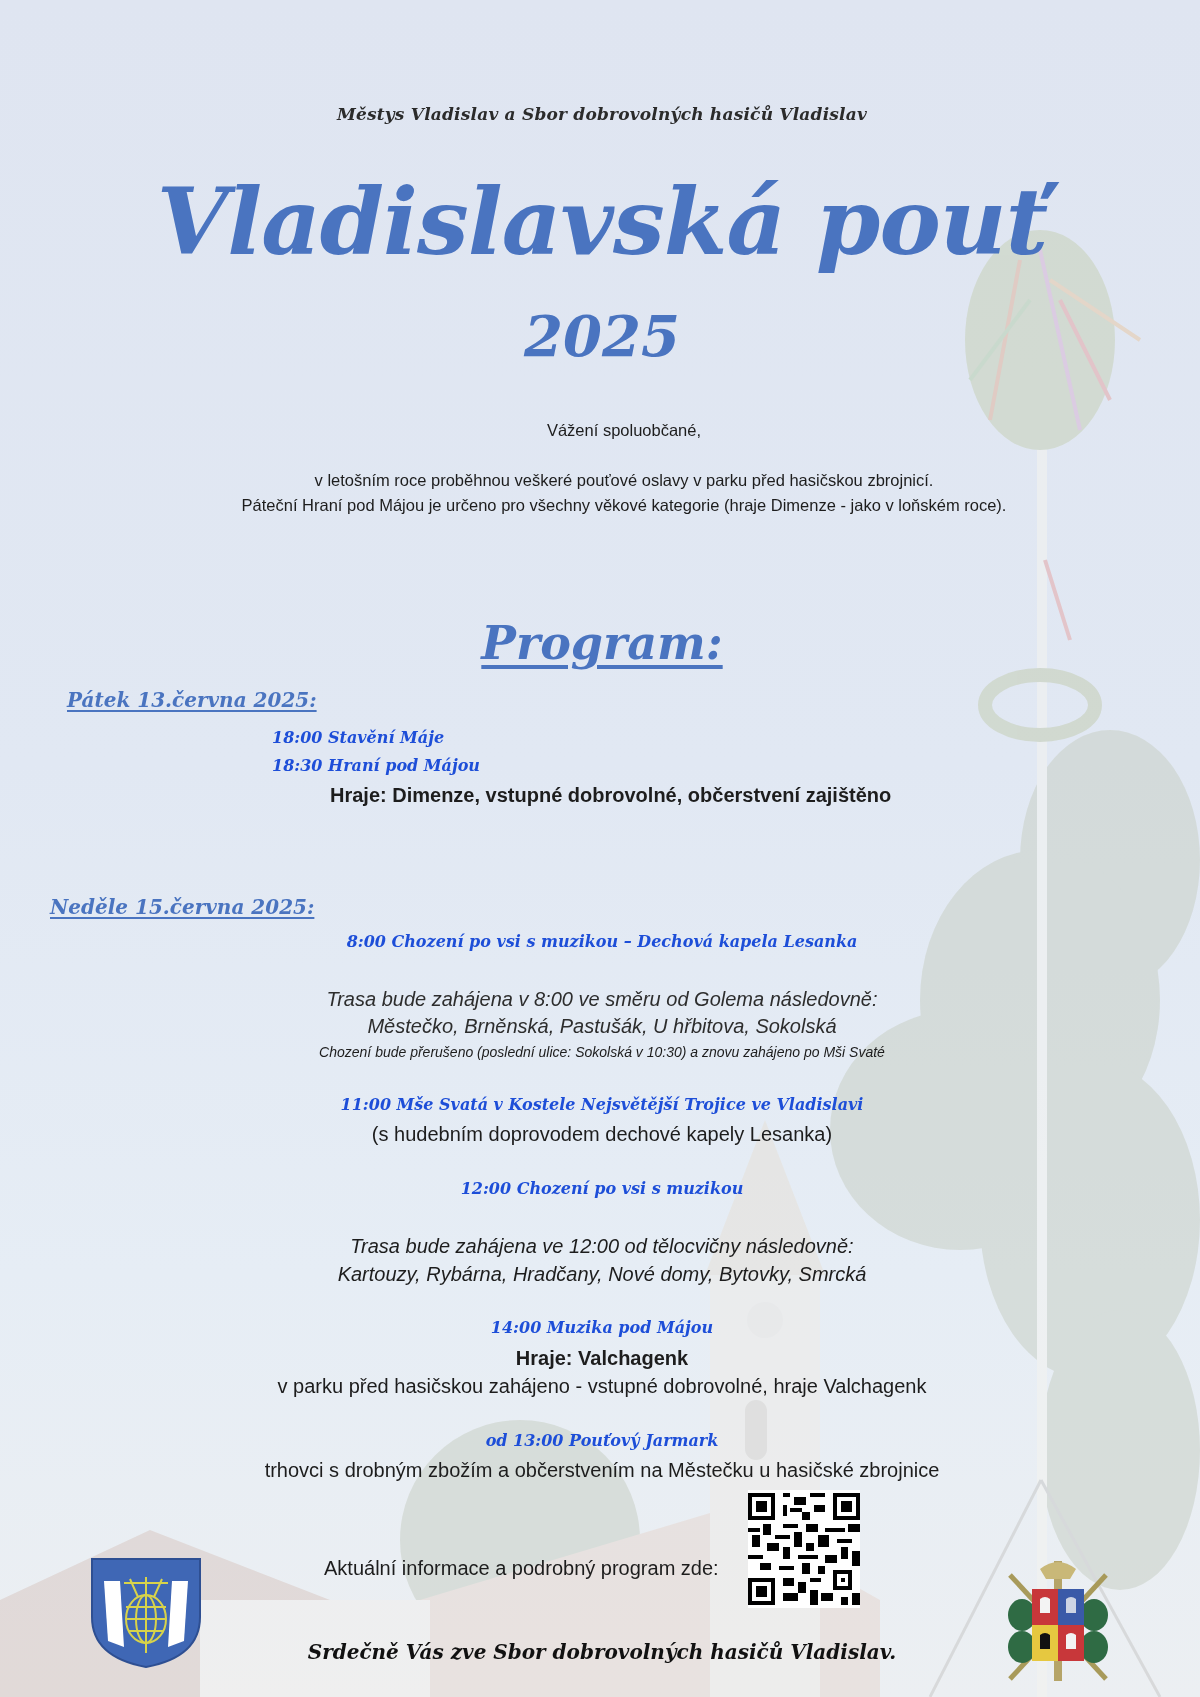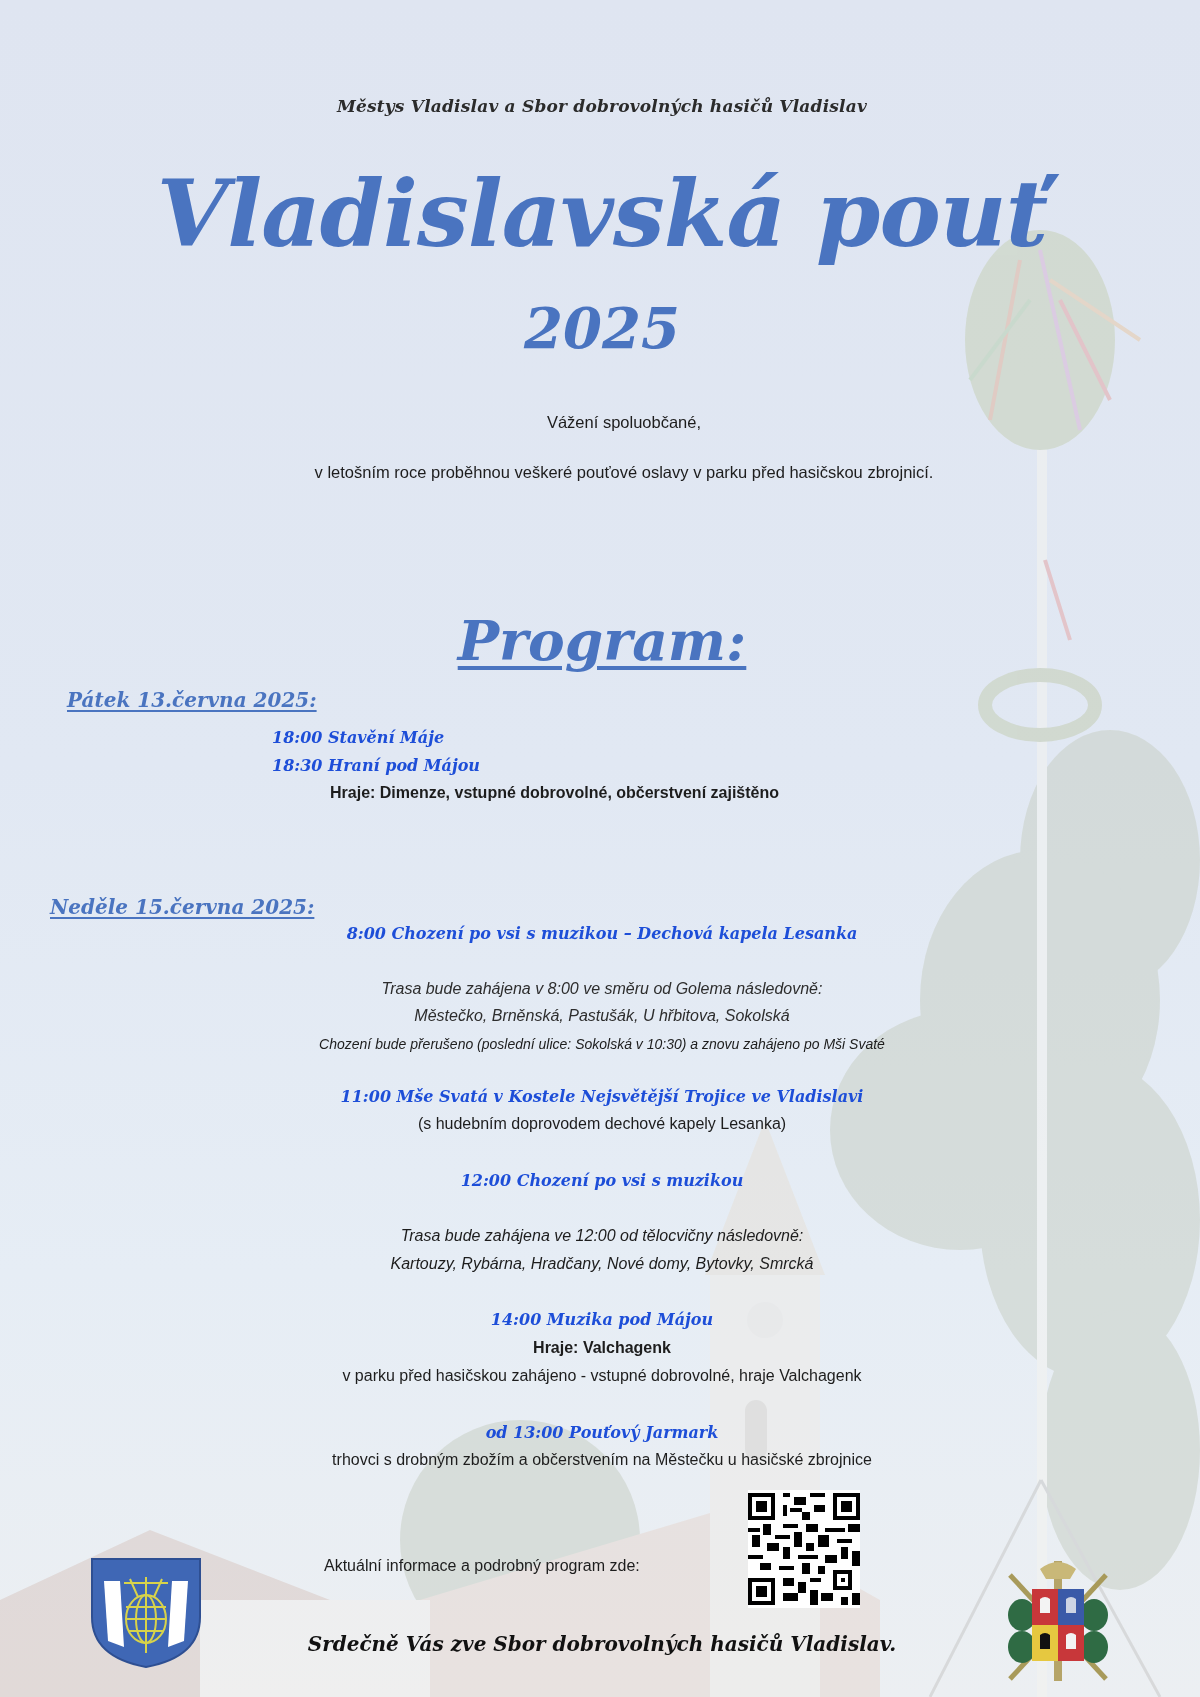--- a/index.html
+++ b/index.html
@@ -4,41 +4,41 @@
   <style>
     html, body { margin: 0; padding: 0; }
     body {
       width: 1200px; height: 1697px; position: relative; overflow: hidden;
       background: linear-gradient(180deg, #dfe5f1 0%, #e1e8f3 45%, #e6edf5 75%, #eceff2 100%);
       font-family: "Liberation Sans", sans-serif;
       color: #1a1a1a;
     }
     .bg-layer { position: absolute; inset: 0; pointer-events: none; }
     .abs { position: absolute; }
-    .center { left: 4px; right: 0; text-align: center; }
+    .center { left: 4px; right: 0; text-align: center; margin-top: 8px; }
     .script {
       font-family: "DejaVu Serif", serif;
       font-style: italic; font-weight: bold;
     }
     .organizer { top: 96px; font-size: 17px; color: #2b2b2b; letter-spacing: 0.2px; }
     .main-title { top: 168px; font-size: 92px; color: #4a74c0; line-height: 1; letter-spacing: -1px; }
     .year { top: 300px; font-size: 56px; color: #4a74c0; line-height: 1; }
     .intro { font-size: 16.5px; color: #1d1d1d; line-height: 25px; padding-left: 44px; }
     .greeting { top: 410px; }
     .intro-lines { top: 460px; }
     .program-heading {
-      top: 608px; font-size: 55px; color: #4a74c0; text-decoration: underline;
+      top: 608px; font-size: 46px; color: #4a74c0; text-decoration: underline;
       text-decoration-thickness: 4px; text-underline-offset: 6px;
     }
     .day-label {
       font-size: 20px; color: #4a74c0; text-decoration: underline;
       text-underline-offset: 3px;
     }
     .script-item { font-size: 16px; color: #1d4ed8; }
-    .plain { font-size: 16px; color: #1d1d1d; }
+    .plain { font-size: 20px; color: #1d1d1d; }
     .bold { font-weight: bold; }
     .ital { font-style: italic; color: #2d2d2d; }
     .qr { left: 748px; top: 1490px; width: 112px; height: 118px; background: #fff; }
     .crest { position: absolute; }
   </style>
 </head>
 <body>
 
 <svg class="bg-layer" width="1200" height="1697" viewBox="0 0 1200 1697">
   <g opacity="0.55">
@@ -79,20 +79,21 @@
   </g>
 </svg>
 
 <div class="abs center script organizer">Městys Vladislav a Sbor dobrovolných hasičů Vladislav</div>
 <div class="abs center script main-title">Vladislavská pouť</div>
 <div class="abs center script year">2025</div>
 
 <div class="abs center intro greeting">Vážení spoluobčané,</div>
 <div class="abs center intro intro-lines">
   <div>v letošním roce proběhnou veškeré pouťové oslavy v parku před hasičskou zbrojnicí.</div>
+  <div>Páteční Hraní pod Májou je určeno pro všechny věkové kategorie (hraje Dimenze - jako v loňském roce).</div>
 </div>
 
 <div class="abs center script program-heading">Program:</div>
 
 <div class="abs script day-label" style="left:50px; top:688px;margin-left:17px;">Pátek 13.června 2025:</div>
 <div class="abs script script-item" style="left:272px; top:728px;">18:00  Stavění Máje</div>
 <div class="abs script script-item" style="left:272px; top:756px;">18:30 Hraní pod Májou</div>
 <div class="abs plain bold" style="left:330px; top:784px;">Hraje: Dimenze, vstupné dobrovolné, občerstvení zajištěno</div>
 
 <div class="abs script day-label" style="left:50px; top:895px;">Neděle 15.června 2025:</div>

